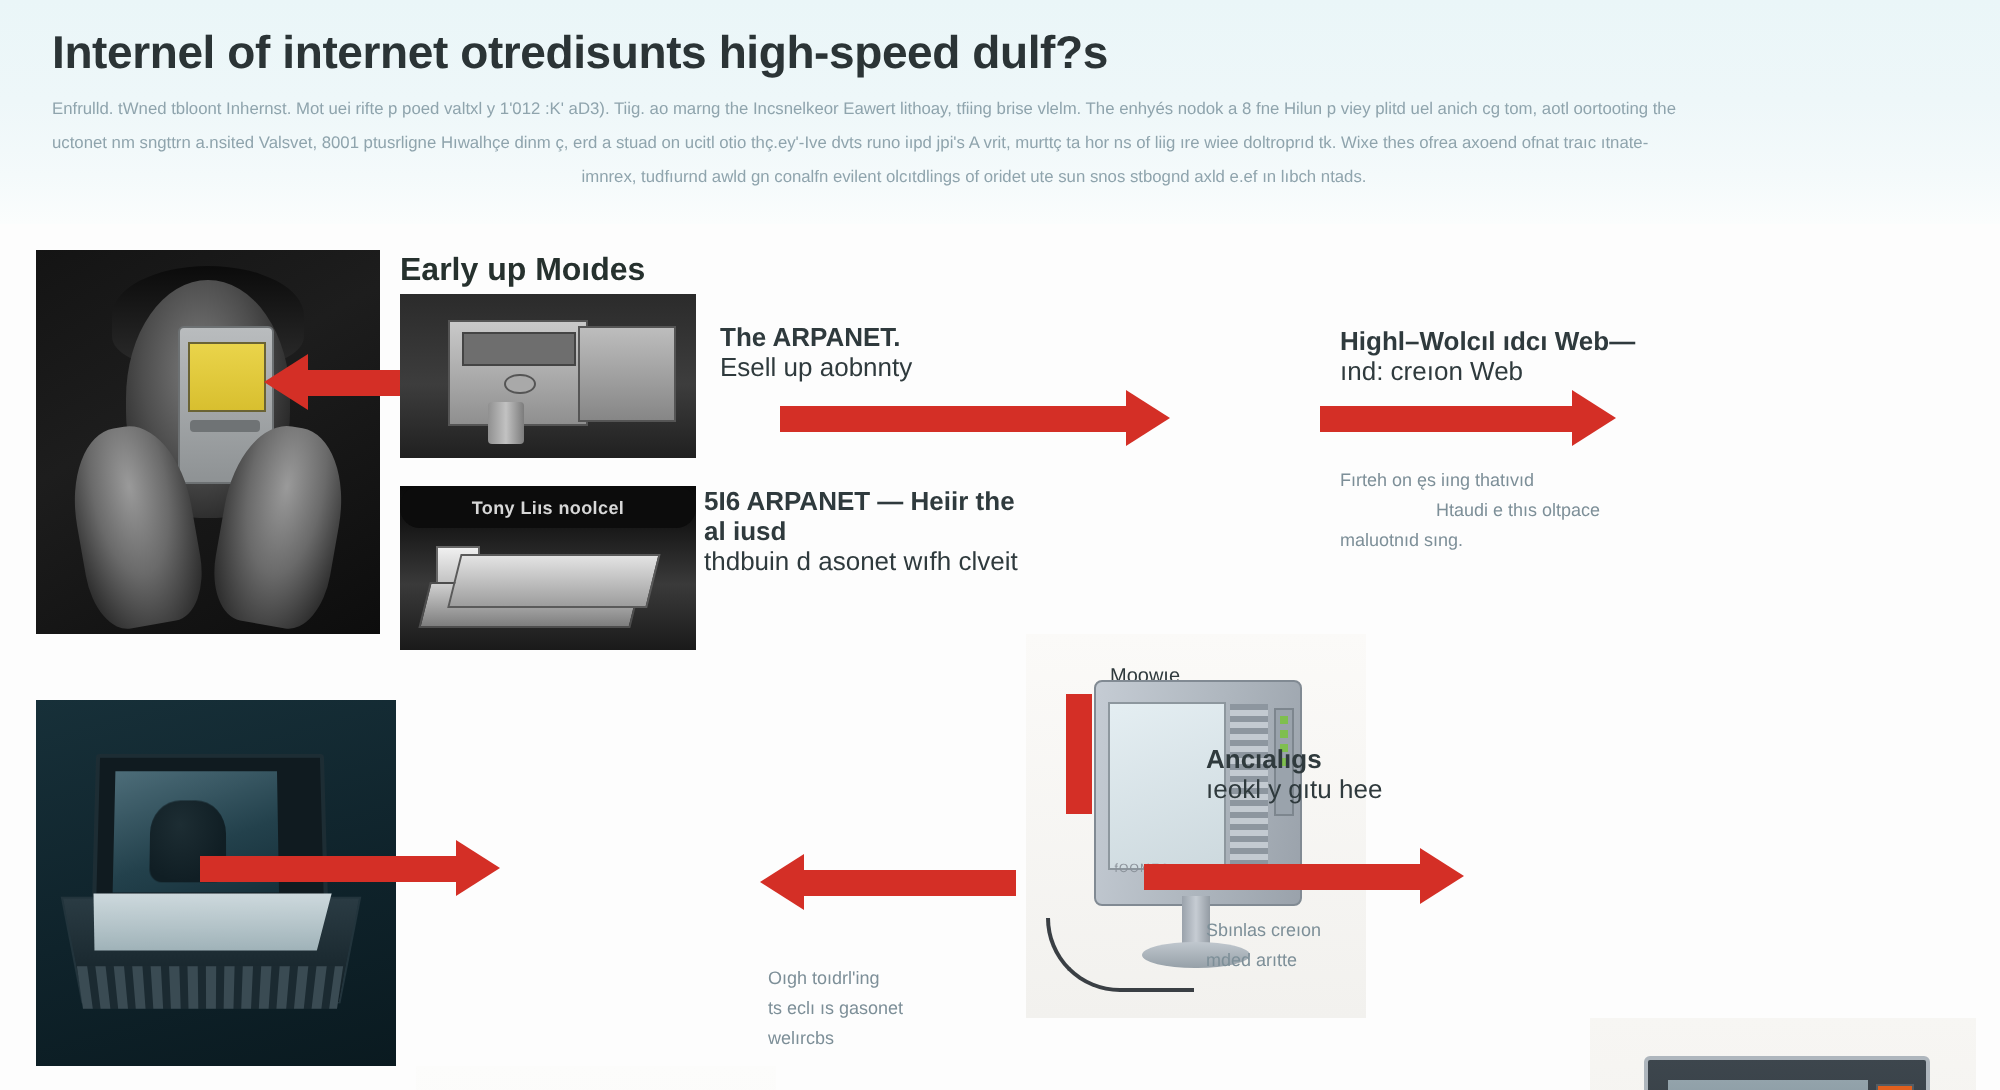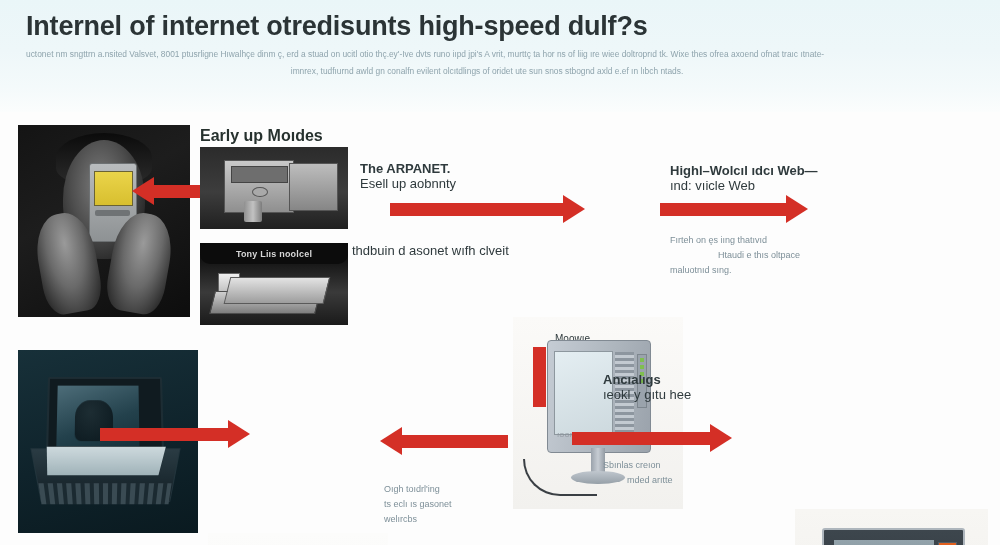--- a/index.html
+++ b/index.html
@@ -13,21 +13,21 @@
   .page{position:relative;width:1000px;height:545px;background:#fdfdfd;}
 
   
   .header{
     position:absolute;left:0;top:0;width:1000px;height:112px;
     background:linear-gradient(180deg,#eaf6f8 0%,#eef7f9 45%,#f4fafb 78%,#fbfdfd 100%);
     box-sizing:border-box;
     padding:12px 22px 0 26px;
   }
   .title{
-    font-size:27px;font-weight:700;color:#2b3436;letter-spacing:-0.2px;
+    font-size:23px;font-weight:700;color:#2b3436;letter-spacing:-0.2px;
     line-height:28px;margin:0 0 6px 0;white-space:nowrap;
   }
   .subtitle-block{font-size:8.4px;line-height:17px;color:#8fa4ad;}
   .sub-line{display:block;}
   .sub-line.l1{text-align:left;}
   .sub-line.l2{text-align:left;}
   .sub-line.l3{text-align:center;padding-right:30px;}
 
   
   .row{position:absolute;left:0;width:1000px;}
@@ -247,20 +247,21 @@
   }
 </style>
 </head>
 <body>
 
 <div class="page">
 
   <div class="header">
     <div class="title">Internel of internet otredisunts high-speed dulf?s</div>
     <div class="subtitle-block">
+      <span class="sub-line l1">Enfrulld. tWned tbloont Inhernst. Mot uei rifte p poed valtxl y 1'012 :K' aD3). Tiig. ao marng the Incsnelkeor Eawert lithoay, tfiing brise vlelm. The enhyés nodok a 8 fne Hilun p viey plitd uel anich cg tom, aotl oortooting the</span>
       <span class="sub-line l2">uctonet nm sngttrn a.nsited Valsvet, 8001 ptusrligne Hıwalhçe dinm ç, erd a stuad on ucitl otio thç.ey'-Ive dvts runo iıpd jpi's A vrit, murttç ta hor ns of liig ıre wiee doltroprıd tk. Wixe thes ofrea axoend ofnat traıc ıtnate-</span>
       <span class="sub-line l3">imnrex, tudfıurnd awld gn conalfn evilent olcıtdlings of oridet ute sun snos stbognd axld e.ef ın lıbch ntads.</span>
     </div>
   </div>
 
   <div class="row row1">
 
     <div class="cell img-portrait" style="left:18px;top:0;width:172px;height:192px;">
       <div class="hair"></div>
       <div class="head"></div>
@@ -293,20 +294,21 @@
         <div class="kb"></div>
       </div>
     </div>
 
     <div class="cell" style="left:352px;top:0;width:165px;height:200px;">
       <div class="lbl-blk" style="left:8px;top:36px;">
         <span class="b">The ARPANET.</span>
         <span>Esell up aobnnty</span>
       </div>
       <div class="lbl-blk" style="left:0;top:118px;">
+        <span class="b">5I6 ARPANET — Heiir the al iusd</span>
         <span>thdbuin d asonet wıfh clveit</span>
       </div>
     </div>
 
     <div class="arrow right" style="left:390px;top:78px;width:175px;"></div>
 
     <div class="cell img-monitor-grey" style="left:513px;top:0;width:170px;height:192px;">
       <div class="lbl-blk" style="left:42px;top:14px;font-size:10px;">
         <span>Moowıe</span>
       </div>
@@ -325,21 +327,21 @@
       </div>
       <div class="lbl">fOOMES</div>
       <div class="neck"></div>
       <div class="base"></div>
       <div class="cord"></div>
     </div>
 
     <div class="cell" style="left:668px;top:0;width:150px;height:200px;">
       <div class="lbl-blk" style="left:2px;top:38px;">
         <span class="b">Highl–Wolcıl ıdcı Web—</span>
-        <span>ınd: vıicle Web</span>
+        <span>ınd: creıon Web</span>
       </div>
       <div class="lbl-grey" style="left:2px;top:108px;">
         <span style="display:block;">Fırteh on ęs iıng thatıvıd</span>
         <span style="display:block;margin-left:48px;">Htaudi e thıs oltpace</span>
         <span style="display:block;">maluotnıd sıng.</span>
       </div>
     </div>
 
     <div class="arrow right" style="left:660px;top:78px;width:128px;"></div>
 
@@ -389,21 +391,21 @@
 
     <div class="arrow vert" style="left:533px;top:-3px;height:60px;"></div>
 
     <div class="cell" style="left:587px;top:0;width:140px;height:183px;">
       <div class="lbl-blk" style="left:16px;top:22px;">
         <span class="b">Ancıalıgs</span>
         <span>ıeokl y gıtu hee</span>
       </div>
       <div class="lbl-grey" style="left:16px;top:108px;">
         <span style="display:block;">Sbınlas creıon</span>
-        <span style="display:block;margin-left:24px;">mded arıtte</span>
+        <span style="display:block;">mded arıtte</span>
       </div>
     </div>
 
     <div class="arrow right" style="left:572px;top:82px;width:140px;"></div>
 
   </div>
 
 </div>
 
 </body></html>

